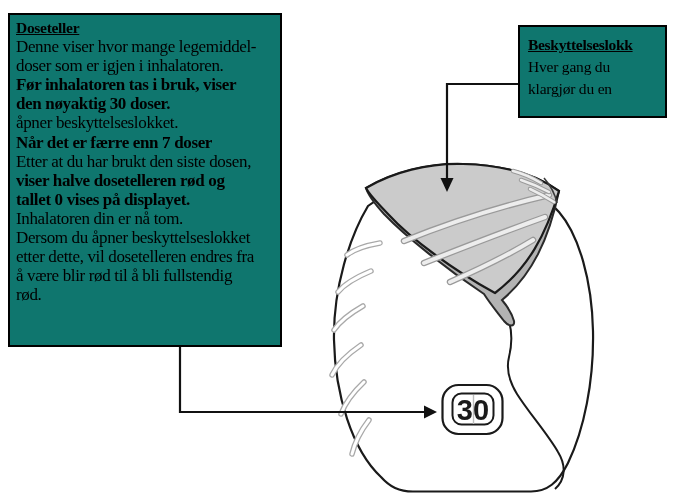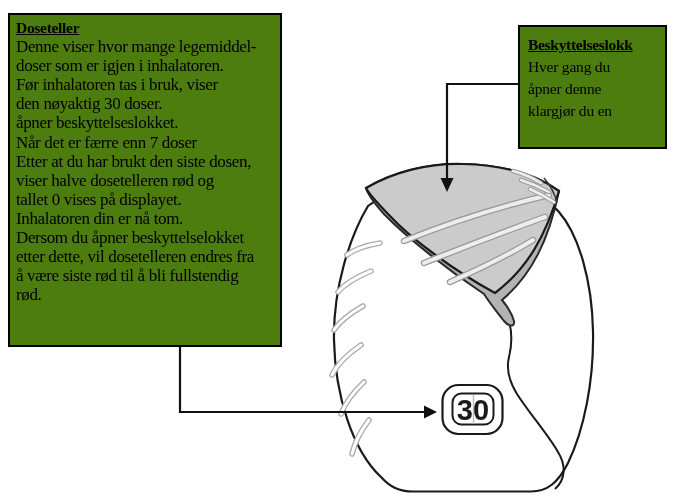--- a/index.html
+++ b/index.html
@@ -2,42 +2,42 @@
 <html><head>
 <meta charset="utf-8">
 <style>
   html,body{margin:0;padding:0;background:#fff;}
   .canvas{
     position:relative;width:673px;height:500px;background:#ffffff;overflow:hidden;
     font-family:"Liberation Serif","DejaVu Serif",serif;color:#000;
   }
   .art{position:absolute;left:0;top:0;}
   .box{
-    position:absolute;box-sizing:border-box;background:#4d7c0f;
+    position:absolute;box-sizing:border-box;background:#0f766e;
     border:2px solid #000;
   }
   .left-box{
     left:8px;top:13px;width:274px;height:334px;
     padding:3px 4px 0 6px;
   }
   .right-box{
-    left:518px;top:25px;width:149px;height:124px;
+    left:518px;top:25px;width:149px;height:93px;
     padding:7px 4px 0 8px;
   }
   .box-title{
     font-weight:bold;text-decoration:underline;
     font-size:15.5px;letter-spacing:-0.3px;white-space:nowrap;
   }
   .left-box .box-title{line-height:19.1px;}
   .right-box .box-title{line-height:22px;font-size:15.5px;}
   .ln{
     font-size:17px;line-height:19.1px;letter-spacing:-0.35px;white-space:nowrap;
   }
   .right-box .ln{font-size:15.5px;line-height:22px;letter-spacing:-0.2px;}
-  .b{font-weight:normal;}
+  .b{font-weight:bold;}
 </style>
 </head>
 <body>
 
 <div class="canvas">
 
   <svg class="art" width="673" height="500" viewBox="0 0 673 500">
 
     <path d="M368,206 C350,236 333,288 334,340 C335,394 352,450 381,477
              C390,487 399,491.5 413,491.5 L531,491.5
@@ -123,26 +123,25 @@
     <div class="ln">Denne viser hvor mange legemiddel-</div>
     <div class="ln">doser som er igjen i inhalatoren.</div>
     <div class="ln b">Før inhalatoren tas i bruk, viser</div>
     <div class="ln b">den nøyaktig 30 doser.</div>
     <div class="ln">åpner beskyttelseslokket.</div>
     <div class="ln b">Når det er færre enn 7 doser</div>
     <div class="ln">Etter at du har brukt den siste dosen,</div>
     <div class="ln b">viser halve dosetelleren rød og</div>
     <div class="ln b">tallet 0 vises på displayet.</div>
     <div class="ln">Inhalatoren din er nå tom.</div>
-    <div class="ln">Dersom du åpner beskyttelselokket</div>
+    <div class="ln">Dersom du åpner beskyttelseslokket</div>
     <div class="ln">etter dette, vil dosetelleren endres fra</div>
-    <div class="ln">å være siste rød til å bli fullstendig</div>
+    <div class="ln">å være blir rød til å bli fullstendig</div>
     <div class="ln">rød.</div>
   </div>
 
   <div class="box right-box">
     <div class="box-title">Beskyttelseslokk</div>
     <div class="ln">Hver gang du</div>
-    <div class="ln">åpner denne</div>
     <div class="ln">klargjør du en</div>
   </div>
 
 </div>
 
 </body></html>

